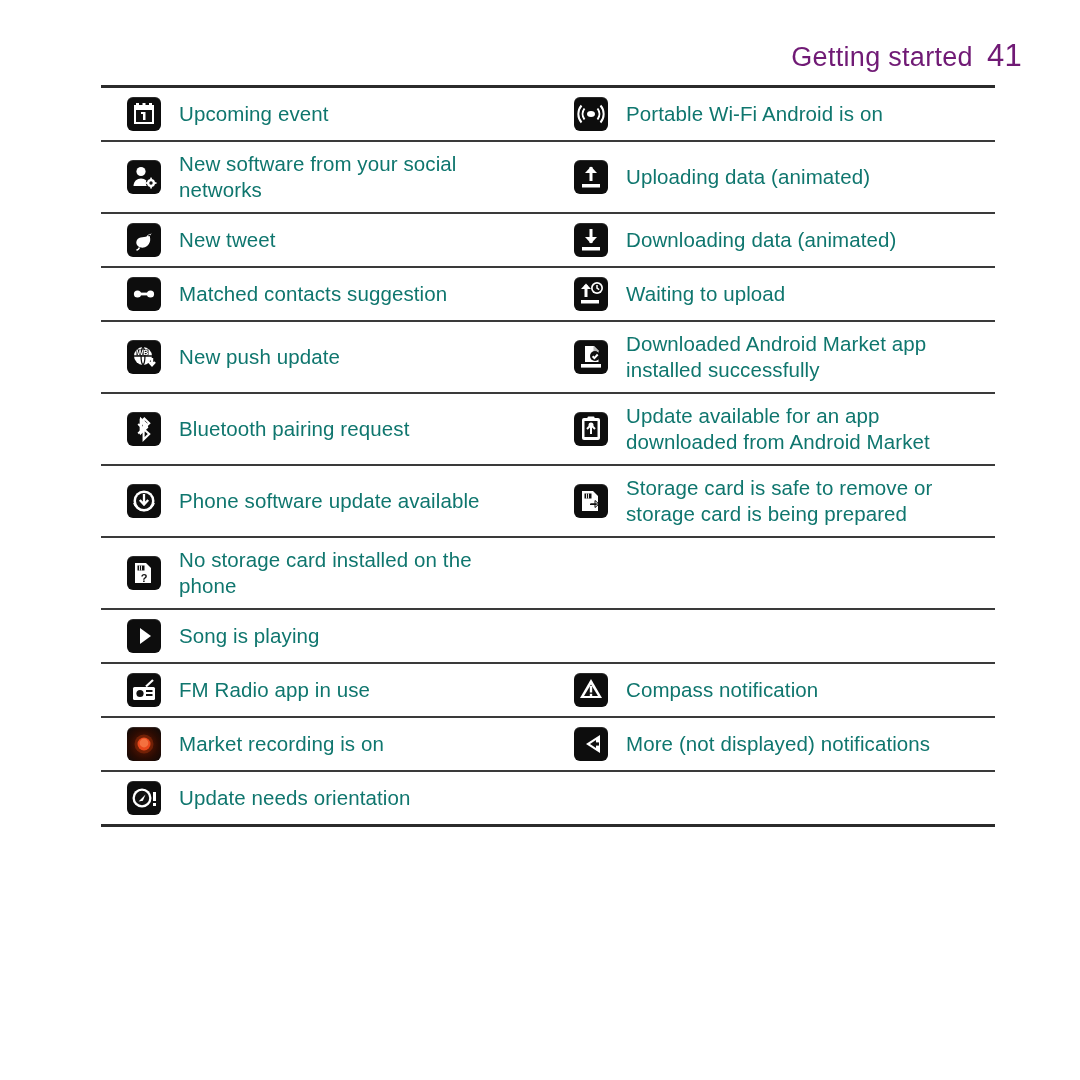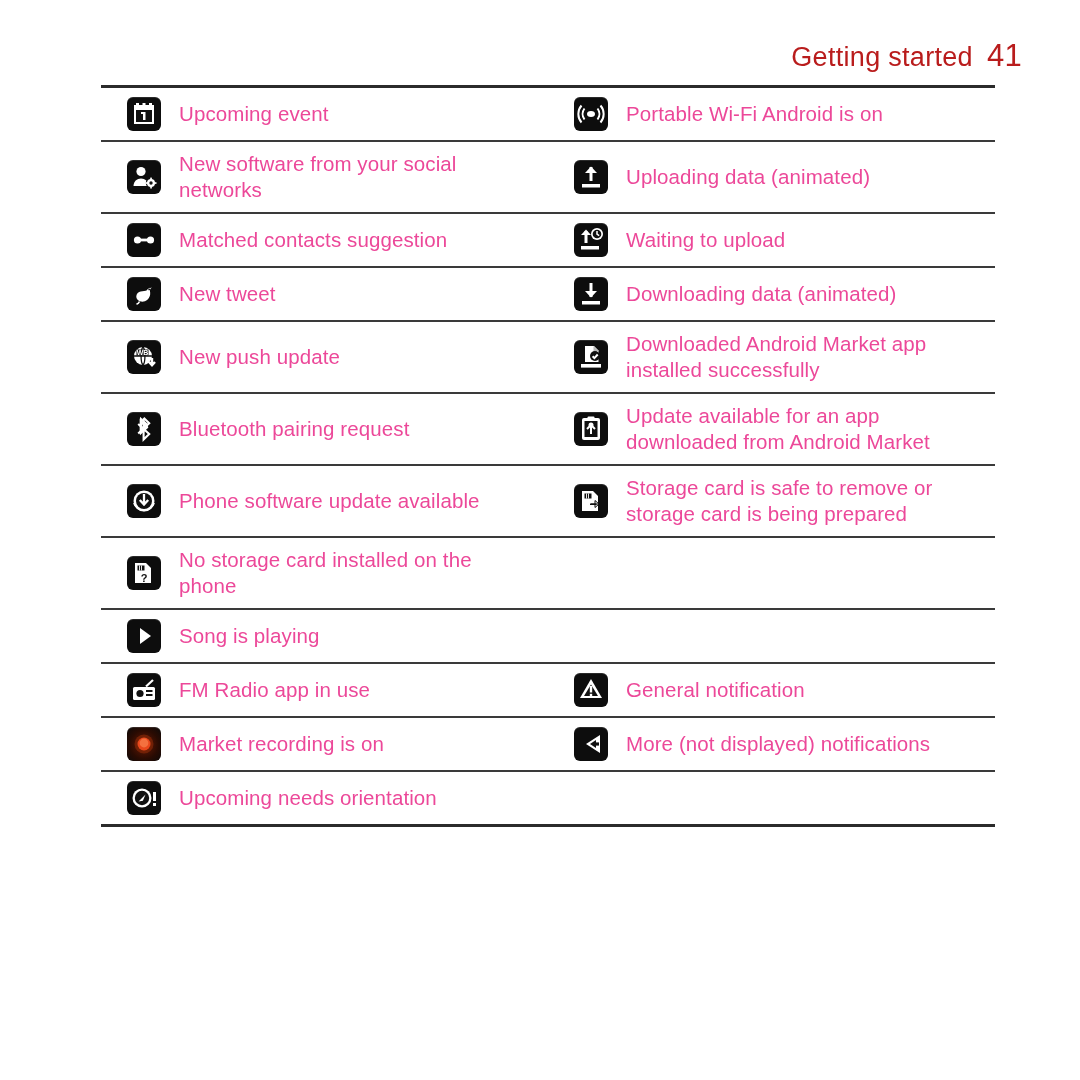--- a/index.html
+++ b/index.html
@@ -23,21 +23,21 @@
   }
 
   
   .page-header {
     position: absolute;
     top: 38px;
     right: 58px;
     display: flex;
     align-items: baseline;
     gap: 14px;
-    color: #b91c1c;
+    color: #701a75;
     font-size: 27px;
     font-weight: 300;
     letter-spacing: 0.3px;
   }
   .page-header .hdr-title { font-style: normal; }
   .page-header .hdr-num { font-size: 31px; }
 
   
   .table {
     position: absolute;
@@ -72,21 +72,21 @@
   .cell.empty { }
 
   .icon-box {
     width: 34px;
     height: 34px;
     flex: 0 0 34px;
     margin-right: 18px;
     position: relative;
   }
   .cell-label {
-    color: #ec4899;
+    color: #0f766e;
     font-size: 20.5px;
     font-weight: 300;
     line-height: 26px;
     letter-spacing: 0.1px;
     white-space: pre-line;
   }
 
   
   .ic {
     width: 34px;
@@ -178,20 +178,46 @@
               </div>
             </div>
             <div class="cell-label">Uploading data (animated)</div>
           </div>
         </div>
         <div class="row">
           <div class="cell left">
             <div class="icon-box">
               <div class="ic">
                 <svg width="34" height="34" viewBox="0 0 34 34">
+                  <path d="M25 10.5c-1.4 0.6-2.3 0.2-3.4 0.9-1.2 0.7-1.6 2-2.9 2.4-2.2 0.7-4.6 0.2-6.6 1.3-2.2 1.2-3.3 3.7-2.6 5.9 0.5 1.6 1.9 2.8 3.5 3.3 2.5 0.8 5.4 0.2 7.4-1.5 2-1.7 3-4.4 2.8-7 -0.1-1.1-0.4-2-0.2-3 0.2-0.9 1-1.5 2-2.3z" fill="#fff"></path>
+                  <path d="M12.5 24.5c-0.6 1.4-1.8 2.3-3 2.8" stroke="#fff" stroke-width="1.6" fill="none"></path>
+                  <circle cx="22.2" cy="12.4" r="0.9" fill="#111"></circle>
+                </svg>
+              </div>
+            </div>
+            <div class="cell-label">New tweet</div>
+          </div>
+          <div class="cell right">
+            <div class="icon-box">
+              <div class="ic">
+                <svg width="34" height="34" viewBox="0 0 34 34">
+                  <path d="M17 20V6" stroke="#fff" stroke-width="3" fill="none"></path>
+                  <path d="M11 14l6 6.5 6-6.5z" fill="#fff"></path>
+                  <rect x="8" y="24" width="18" height="3.5" fill="#fff"></rect>
+                </svg>
+              </div>
+            </div>
+            <div class="cell-label">Downloading data (animated)</div>
+          </div>
+        </div>
+        <div class="row">
+          <div class="cell left">
+            <div class="icon-box">
+              <div class="ic">
+                <svg width="34" height="34" viewBox="0 0 34 34">
                   <circle cx="10.5" cy="17" r="3.6" fill="#fff"></circle>
                   <circle cx="23.5" cy="17" r="3.6" fill="#fff"></circle>
                   <rect x="11" y="15.6" width="12" height="2.8" fill="#fff"></rect>
                   <path d="M21.5 14.5l3 2.5-3 2.5" fill="#fff"></path>
                 </svg>
               </div>
             </div>
             <div class="cell-label">Matched contacts suggestion</div>
           </div>
           <div class="cell right">
@@ -208,46 +234,20 @@
               </div>
             </div>
             <div class="cell-label">Waiting to upload</div>
           </div>
         </div>
         <div class="row">
           <div class="cell left">
             <div class="icon-box">
               <div class="ic">
                 <svg width="34" height="34" viewBox="0 0 34 34">
-                  <path d="M25 10.5c-1.4 0.6-2.3 0.2-3.4 0.9-1.2 0.7-1.6 2-2.9 2.4-2.2 0.7-4.6 0.2-6.6 1.3-2.2 1.2-3.3 3.7-2.6 5.9 0.5 1.6 1.9 2.8 3.5 3.3 2.5 0.8 5.4 0.2 7.4-1.5 2-1.7 3-4.4 2.8-7 -0.1-1.1-0.4-2-0.2-3 0.2-0.9 1-1.5 2-2.3z" fill="#fff"></path>
-                  <path d="M12.5 24.5c-0.6 1.4-1.8 2.3-3 2.8" stroke="#fff" stroke-width="1.6" fill="none"></path>
-                  <circle cx="22.2" cy="12.4" r="0.9" fill="#111"></circle>
-                </svg>
-              </div>
-            </div>
-            <div class="cell-label">New tweet</div>
-          </div>
-          <div class="cell right">
-            <div class="icon-box">
-              <div class="ic">
-                <svg width="34" height="34" viewBox="0 0 34 34">
-                  <path d="M17 20V6" stroke="#fff" stroke-width="3" fill="none"></path>
-                  <path d="M11 14l6 6.5 6-6.5z" fill="#fff"></path>
-                  <rect x="8" y="24" width="18" height="3.5" fill="#fff"></rect>
-                </svg>
-              </div>
-            </div>
-            <div class="cell-label">Downloading data (animated)</div>
-          </div>
-        </div>
-        <div class="row">
-          <div class="cell left">
-            <div class="icon-box">
-              <div class="ic">
-                <svg width="34" height="34" viewBox="0 0 34 34">
                   <circle cx="16" cy="16" r="9" fill="#fff"></circle>
                   <path d="M7 16h18M16 7c2.6 2.6 2.6 15.4 0 18M16 7c-2.6 2.6-2.6 15.4 0 18" stroke="#111" stroke-width="1.3" fill="none"></path>
                   <rect x="9.5" y="9.5" width="12" height="6" fill="#111"></rect>
                   <text x="15.5" y="15" font-family="Liberation Sans, sans-serif" font-size="7" font-weight="bold" fill="#fff" text-anchor="middle">WB</text>
                   <path d="M25 18v6M22 22l3 3.3 3-3.3" stroke="#fff" stroke-width="2.4" fill="none"></path>
                 </svg>
               </div>
             </div>
             <div class="cell-label">New push update</div>
           </div>
@@ -373,21 +373,21 @@
             <div class="icon-box">
               <div class="ic">
                 <svg width="34" height="34" viewBox="0 0 34 34">
                   <path d="M17 6l11 19H6z" fill="#fff"></path>
                   <path d="M17 11.5l7 11.5H10z" fill="#111"></path>
                   <rect x="15.8" y="13" width="2.4" height="6.5" fill="#fff"></rect>
                   <rect x="15.8" y="20.8" width="2.4" height="2.4" fill="#fff"></rect>
                 </svg>
               </div>
             </div>
-            <div class="cell-label">General notification</div>
+            <div class="cell-label">Compass notification</div>
           </div>
         </div>
         <div class="row">
           <div class="cell left">
             <div class="icon-box">
               <div class="ic glow">
                 <svg width="34" height="34" viewBox="0 0 34 34">
                   <circle cx="17" cy="17" r="9.5" fill="#8a2a08" opacity="0.65"></circle>
                   <circle cx="17" cy="17" r="6.5" fill="#e8481c"></circle>
                   <circle cx="17" cy="16" r="4.4" fill="#f4713f"></circle>
@@ -415,21 +415,21 @@
               <div class="ic">
                 <svg width="34" height="34" viewBox="0 0 34 34">
                   <circle cx="15" cy="17" r="9.5" fill="#fff"></circle>
                   <circle cx="15" cy="17" r="7.2" fill="#111"></circle>
                   <path d="M11.5 20.5l7-7M18.5 13.5l-2.6 6.2-4.4 0.8z" fill="#fff"></path>
                   <rect x="26" y="11" width="3" height="9" fill="#fff"></rect>
                   <rect x="26" y="22" width="3" height="3" fill="#fff"></rect>
                 </svg>
               </div>
             </div>
-            <div class="cell-label">Upcoming needs orientation</div>
+            <div class="cell-label">Update needs orientation</div>
           </div>
           <div class="cell right empty"></div>
         </div>
       </div>
     <div class="rule-bottom"></div>
   </div>
 
 </div>
 
 </body></html>

